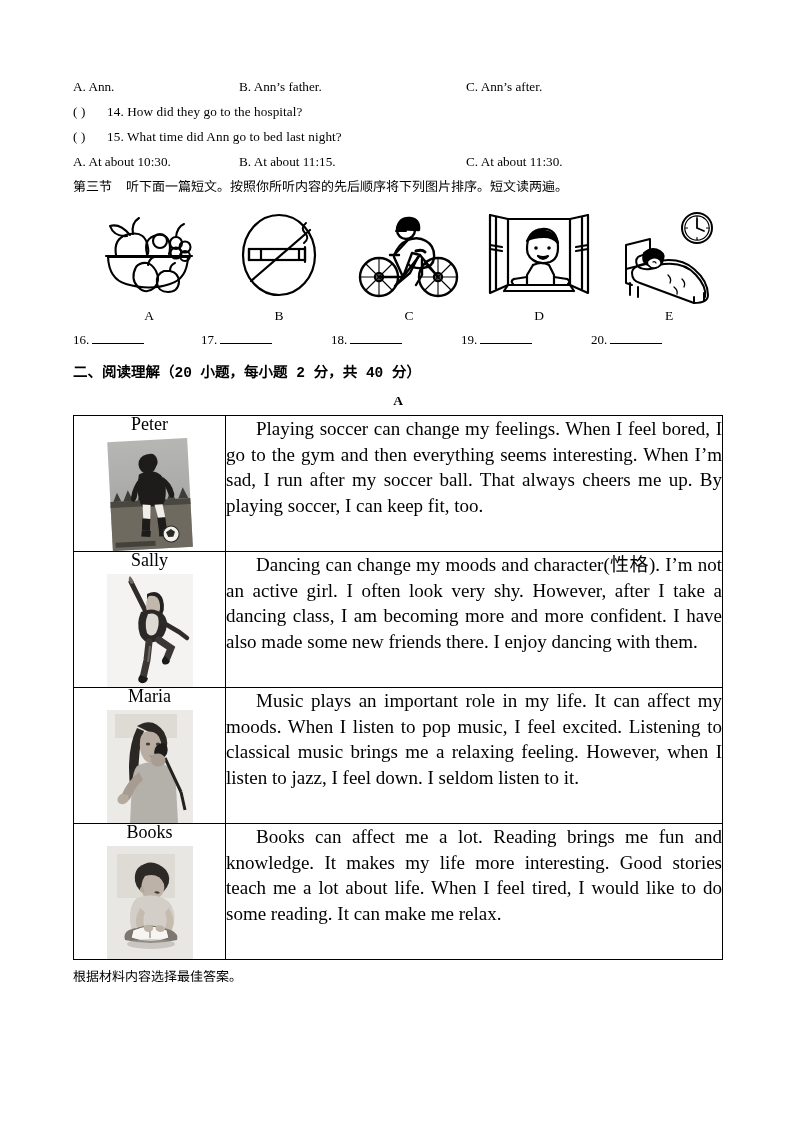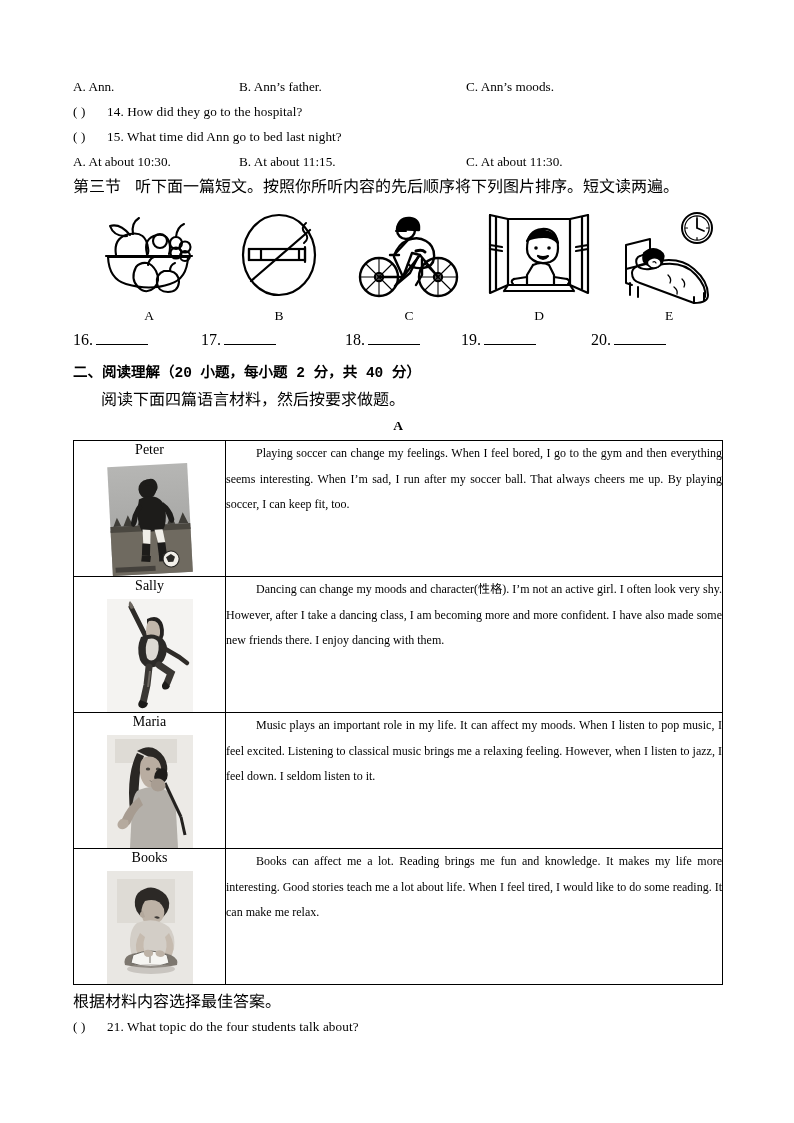--- a/index.html
+++ b/index.html
@@ -51,21 +51,21 @@
   .opt.c { left: 393px; }
 
   .paren {
     display: inline-block;
     min-width: 34px;
   }
 
   
   .cn {
     font-family: Liberation Sans, sans-serif;
-    font-size: 16px;
+    font-size: 13px;
     line-height: 25px;
     white-space: nowrap;
   }
   .cn-bold {
     font-family: Liberation Mono, monospace;
     font-weight: bold;
     font-size: 14.5px;
     line-height: 28px;
     white-space: nowrap;
   }
@@ -94,21 +94,21 @@
   }
   .letter-row span {
     position: absolute;
     top: 0;
     width: 120px;
     text-align: center;
   }
   .num-row {
     position: relative;
     height: 26px;
-    font-size: 16px;
+    font-size: 13px;
     line-height: 26px;
   }
   .num-row .numitem {
     position: absolute;
     top: 0;
     white-space: nowrap;
   }
   .blankline {
     display: inline-block;
     width: 52px;
@@ -141,48 +141,48 @@
   td.namecell {
     width: 151px;
     text-align: center;
     padding-top: 8px;
     padding-bottom: 6px;
   }
   td.textcell {
     padding: 14px 12px 10px 10px;
   }
   .person-name {
-    font-size: 14px;
+    font-size: 18px;
     line-height: 17px;
     margin-bottom: 5px;
   }
   .person-photo {
     margin: 0 auto;
     display: block;
   }
   .para {
-    font-size: 12px;
+    font-size: 19px;
     line-height: 25.5px;
     text-align: justify;
     text-justify: inter-word;
     text-indent: 30px;
   }
 
   .after-table { margin-top: 4px; }
 </style>
 </head>
 <body>
 
 <div class="page">
   <div class="content">
 
     <div class="opt-row">
       <span class="opt a">A. Ann.</span>
       <span class="opt b">B. Ann’s father.</span>
-      <span class="opt c">C. Ann’s moods.</span>
+      <span class="opt c">C. Ann’s after.</span>
     </div>
 
     <div class="qline"><span class="paren">(       )</span><span>14. How did they go to the hospital?</span></div>
 
     <div class="qline"><span class="paren">(       )</span><span>15. What time did Ann go to bed last night?</span></div>
     <div class="opt-row">
       <span class="opt a">A. At about 10:30.</span>
       <span class="opt b">B. At about 11:15.</span>
       <span class="opt c">C. At about 11:30.</span>
     </div>
@@ -346,27 +346,26 @@
       <span style="left:16px;">A</span>
       <span style="left:146px;">B</span>
       <span style="left:276px;">C</span>
       <span style="left:406px;">D</span>
       <span style="left:536px;">E</span>
     </div>
 
     <div class="num-row">
       <span class="numitem" style="left:0px;"><span>16.</span><span class="blankline"></span></span>
       <span class="numitem" style="left:128px;"><span>17.</span><span class="blankline"></span></span>
-      <span class="numitem" style="left:272px;text-align:center;"><span>18.</span><span class="blankline"></span></span>
+      <span class="numitem" style="left:258px;text-align:center;"><span>18.</span><span class="blankline"></span></span>
       <span class="numitem" style="left:388px;"><span>19.</span><span class="blankline"></span></span>
       <span class="numitem" style="left:518px;text-align:right;"><span>20.</span><span class="blankline"></span></span>
     </div>
 
     <div class="cn-bold" style="margin-top:6px;">二、阅读理解（20 小题，每小题 2 分，共 40 分）</div>
-    <div class="cn cn-indent">阅读下面四篇语言材料，然后按要求做题。</div>
     <div class="center-label">A</div>
 
     <table class="reading">
       <tbody>
         <tr>
           <td class="namecell">
             <div class="person-name">Peter</div>
             <svg class="person-photo" width="86" height="113" viewBox="0 0 86 113">
               <defs>
                 <linearGradient id="gskyA" x1="0" y1="0" x2="0" y2="1">
@@ -523,16 +522,15 @@
             </svg>
           </td>
           <td class="textcell">
             <div class="para">Books can affect me a lot. Reading brings me fun and knowledge. It makes my life more interesting. Good stories teach me a lot about life. When I feel tired, I would like to do some reading.  It can make me relax.</div>
           </td>
         </tr>
       </tbody>
     </table>
 
     <div class="cn after-table">根据材料内容选择最佳答案。</div>
-    <div class="qline"><span class="paren">(       )</span><span>21. What topic do the four students talk about?</span></div>
 
   </div>
 </div>
 
 </body></html>

